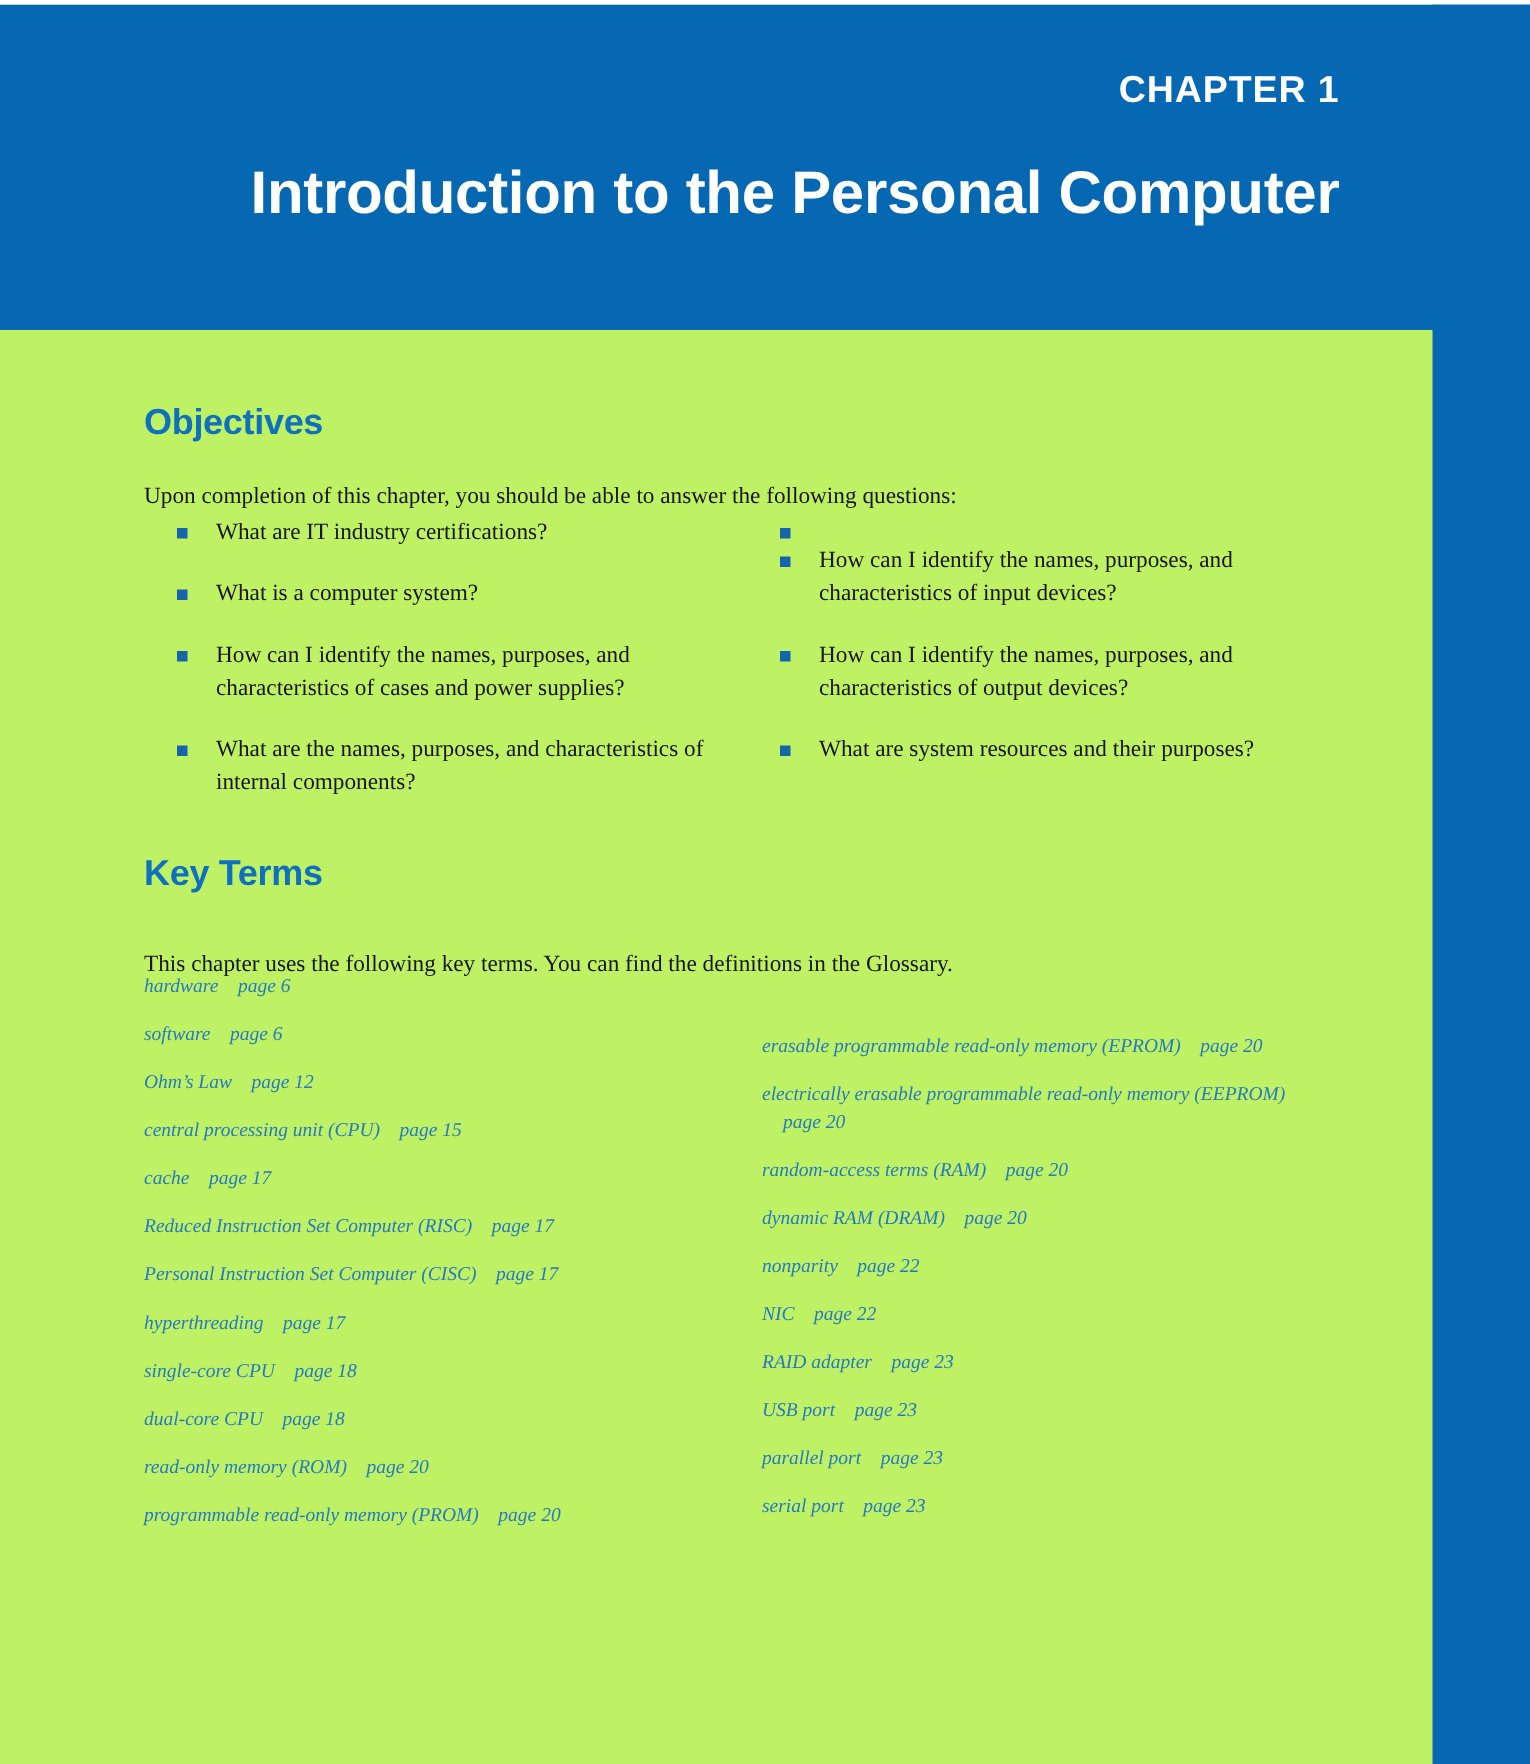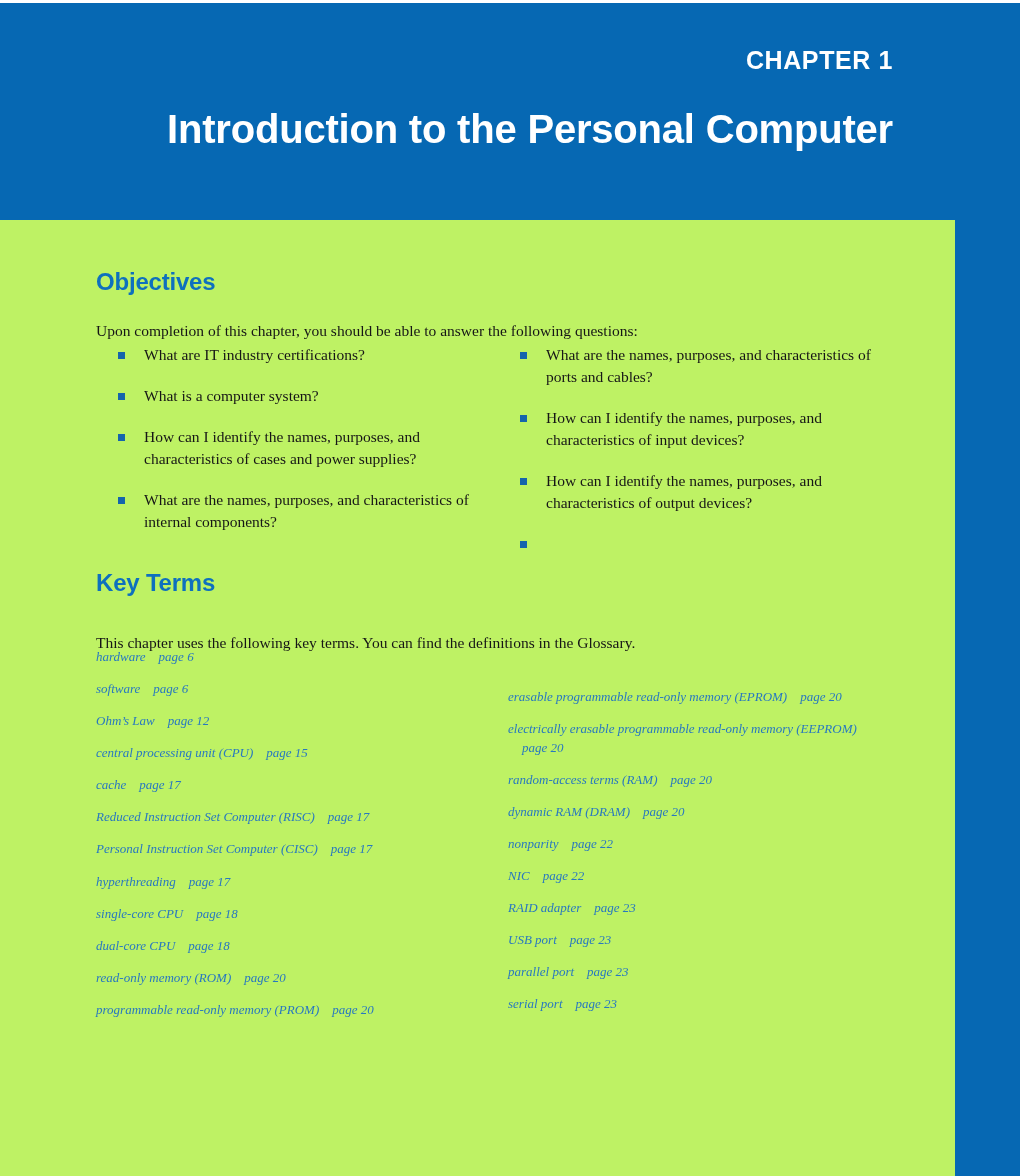--- a/index.html
+++ b/index.html
@@ -214,32 +214,32 @@
         </div>
         <div class="obj-item">
           <span class="bullet"></span>
           <span>What are the names, purposes, and characteristics of internal components?</span>
         </div>
       </div>
 
       <div class="obj-col right">
         <div class="obj-item">
           <span class="bullet"></span>
-          <span>What are the names, purposes, and characteristics of ports and cables?</span>
         </div>
         <div class="obj-item">
           <span class="bullet"></span>
           <span>How can I identify the names, purposes, and characteristics of input devices?</span>
         </div>
         <div class="obj-item">
           <span class="bullet"></span>
           <span>How can I identify the names, purposes, and characteristics of output devices?</span>
         </div>
         <div class="obj-item">
           <span class="bullet"></span>
+          <span>What are system resources and their purposes?</span>
         </div>
       </div>
 
     </div>
 
     <h2 class="section-heading" id="keyterms-heading">Key Terms</h2>
 
     <p class="section-intro" id="keyterms-intro">This chapter uses the following key terms. You can find the definitions in the Glossary.</p>
 
     <div class="keyterms-cols">

